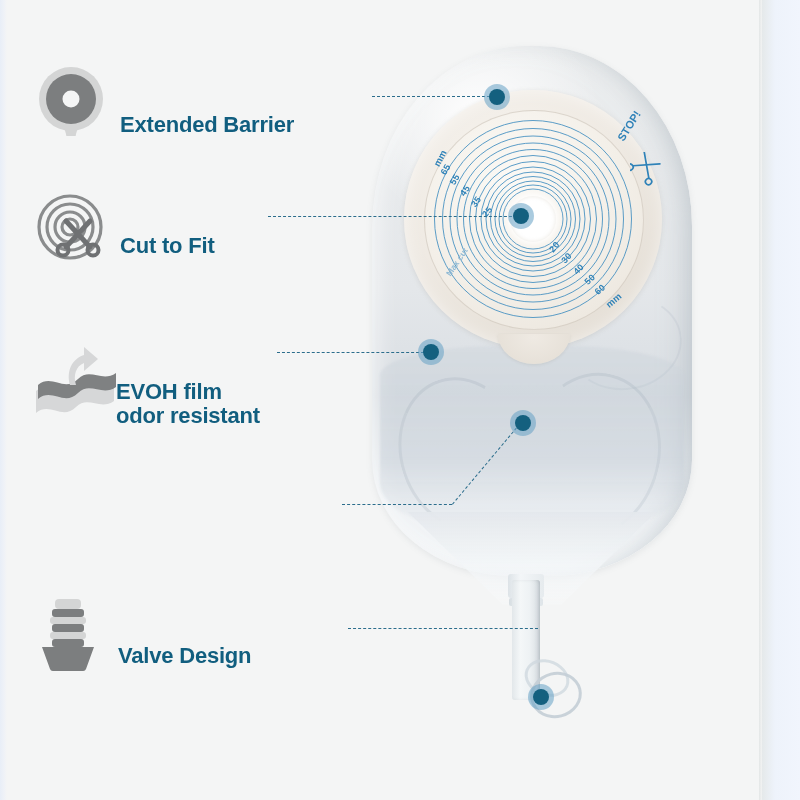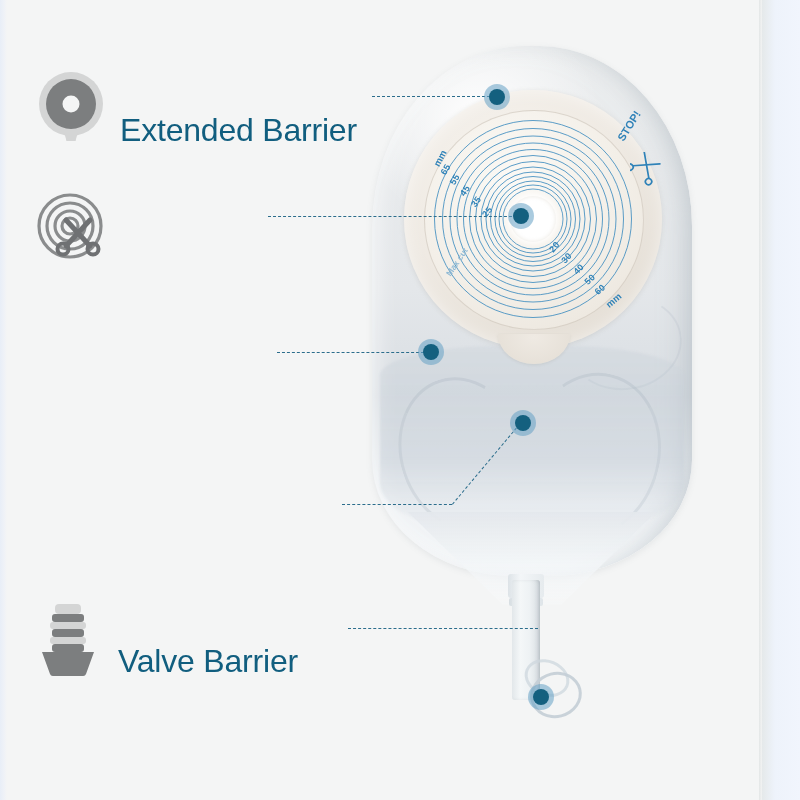--- a/index.html
+++ b/index.html
@@ -225,22 +225,22 @@
     gap: 14px;
   }
   .feat-icon {
     width: 70px;
     height: 70px;
     flex: 0 0 70px;
     position: relative;
   }
   .feat-label {
     font-family: "Liberation Sans", sans-serif;
-    font-size: 32px;
-    font-weight: 400;
+    font-size: 22px;
+    font-weight: 700;
     color: #115e7f;
     line-height: 1.08;
     letter-spacing: -.2px;
     white-space: pre-line;
     margin-top: 48px;
   }
 
   
   .leader {
     position: absolute;
@@ -381,32 +381,44 @@
         <g transform="translate(2,4)">
           <g stroke="#6f7173" stroke-width="5" stroke-linecap="round" fill="none">
             <line x1="28" y1="30" x2="52" y2="56"></line>
             <line x1="52" y1="30" x2="28" y2="56"></line>
           </g>
           <circle cx="55" cy="59" r="5.5" fill="none" stroke="#6f7173" stroke-width="4"></circle>
           <circle cx="25" cy="59" r="5.5" fill="none" stroke="#6f7173" stroke-width="4"></circle>
         </g>
       </svg>
     </div>
+    <div class="feat-label">Cut to Fit</div>
   </div>
 
+  <div class="feature" style="left:32px; top:332px;">
+    <div class="feat-icon">
+      <svg width="86" height="80" viewBox="0 0 86 80" aria-hidden="true">
+        <path d="M4 46 C18 34 30 54 44 40 C56 28 68 44 82 34 L82 56 C68 66 56 50 44 62 C30 76 18 56 4 68 Z" fill="#d6d7d8"></path>
+        <path d="M6 40 C20 28 32 48 46 34 C58 22 70 38 84 28 L84 42 C70 52 58 36 46 48 C32 62 20 42 6 54 Z" fill="#7f8182"></path>
+        <path d="M38 40 C34 26 40 14 52 10 L52 2 L66 14 L52 26 L52 18 C44 21 41 30 44 40 Z" fill="#d6d7d8"></path>
+      </svg>
+    </div>
+    <div class="feat-label">EVOH film
+odor resistant</div>
+  </div>
 
 
   <div class="feature" style="left:34px; top:596px;">
     <div class="feat-icon">
       <svg width="70" height="76" viewBox="0 0 70 76" aria-hidden="true">
         <rect x="21" y="2" width="26" height="10" rx="4" fill="#d4d5d5"></rect>
         <rect x="18" y="12" width="32" height="8" rx="3" fill="#7c7e7f"></rect>
         <rect x="16" y="20" width="36" height="7" rx="3" fill="#d4d5d5"></rect>
         <rect x="18" y="27" width="32" height="8" rx="3" fill="#7c7e7f"></rect>
         <rect x="16" y="35" width="36" height="7" rx="3" fill="#d4d5d5"></rect>
         <rect x="18" y="42" width="32" height="8" rx="3" fill="#7c7e7f"></rect>
         <path d="M8 50 h52 l-8 22 a3 3 0 0 1 -3 2 H19 a3 3 0 0 1 -3 -2 Z" fill="#7c7e7f"></path>
       </svg>
     </div>
-    <div class="feat-label">Valve Barrier</div>
+    <div class="feat-label">Valve Design</div>
   </div>
 
 </div>
 
 </body></html>

